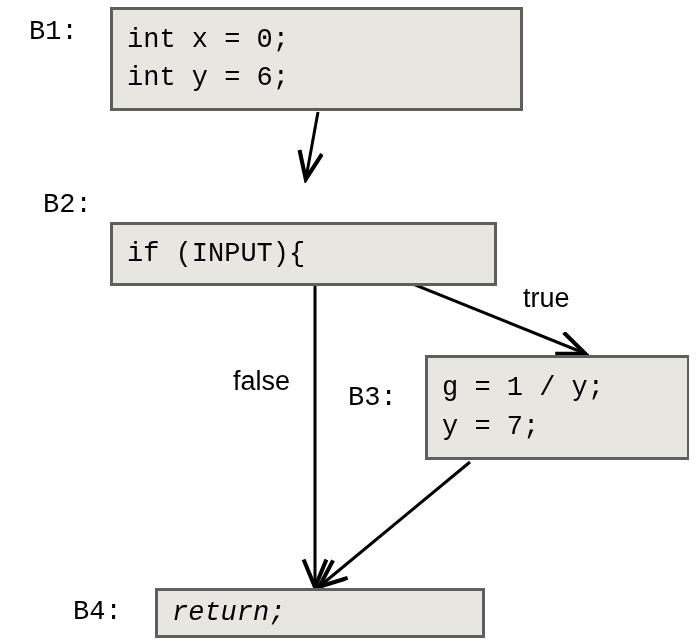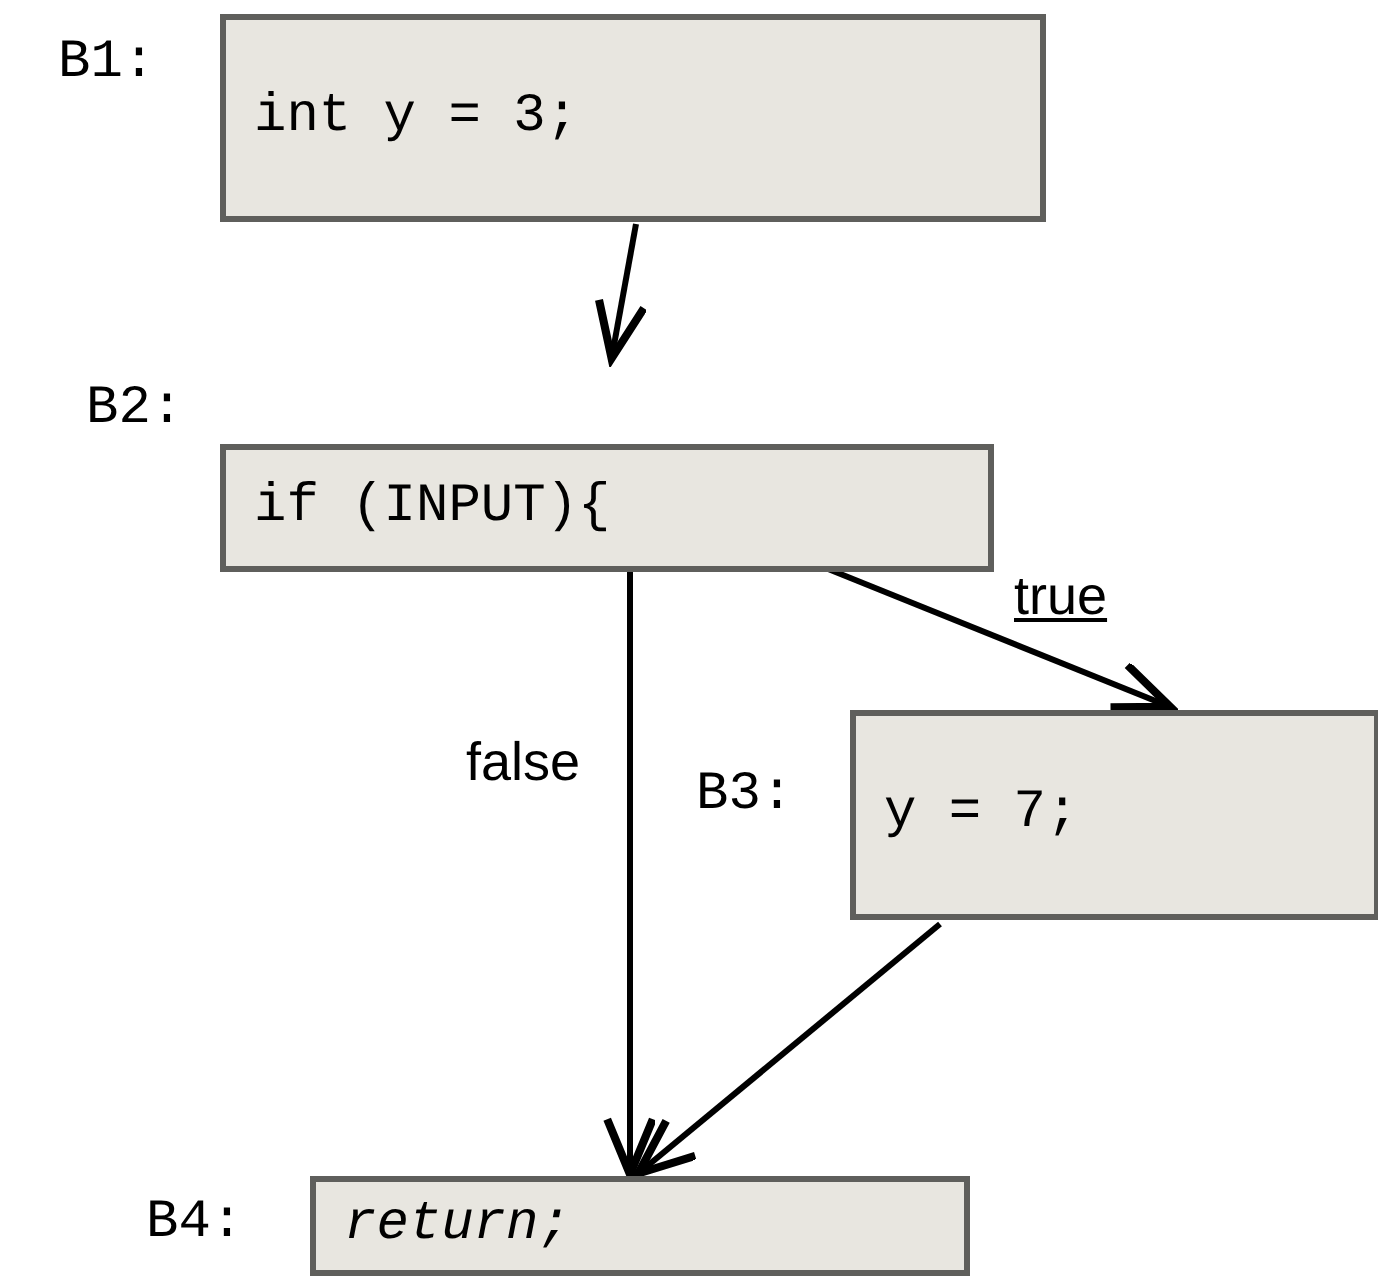--- a/index.html
+++ b/index.html
@@ -59,21 +59,21 @@
   }
   
   #block-b1 { left: 110px; top: 7px;   width: 413px; height: 104px; }
   #block-b2 { left: 110px; top: 180px; width: 387px; height: 64px; margin-top: 42px;  }
   #block-b3 { left: 425px; top: 355px; width: 265px; height: 105px; }
   #block-b4 { left: 155px; top: 588px; width: 330px; height: 50px; font-style: italic;  }
   #label-b1 { left: 29px;  top: 17px;  }
   #label-b2 { left: 43px;  top: 190px; }
   #label-b3 { left: 348px; top: 383px; }
   #label-b4 { left: 73px;  top: 597px; }
-  #label-true  { left: 507px; top: 283px; text-decoration: underline; }
+  #label-true  { left: 523px; top: 283px; }
   #label-false { left: 233px; top: 366px; }
 </style>
 </head>
 <body>
 
 <div id="cfg-canvas">
 
   <svg id="edges" viewBox="0 0 699 644" width="699" height="644">
     <defs>
       <marker id="arrowhead" markerWidth="11" markerHeight="11" refX="9.2" refY="4.2" orient="auto" markerUnits="strokeWidth">
@@ -85,30 +85,32 @@
 
     <line x1="316" y1="245" x2="584" y2="353" stroke="#000000" stroke-width="3" marker-end="url(#arrowhead)"></line>
 
     <line x1="315" y1="245" x2="315" y2="586" stroke="#000000" stroke-width="3" marker-end="url(#arrowhead)"></line>
 
     <line x1="470" y1="462" x2="320" y2="586" stroke="#000000" stroke-width="3" marker-end="url(#arrowhead)"></line>
   </svg>
 
   <div class="block-label" id="label-b1">B1:</div>
   <div class="block" id="block-b1">
-    <div class="code-line">int y = 3;</div>
+    <div class="code-line">int x = 0;</div>
+    <div class="code-line">int y = 6;</div>
   </div>
 
   <div class="block-label" id="label-b2">B2:</div>
   <div class="block" id="block-b2">
     <div class="code-line">if (INPUT){</div>
   </div>
 
   <div class="block-label" id="label-b3">B3:</div>
   <div class="block" id="block-b3">
+    <div class="code-line">g = 1 / y;</div>
     <div class="code-line">y = 7;</div>
   </div>
 
   <div class="block-label" id="label-b4">B4:</div>
   <div class="block" id="block-b4">
     <div class="code-line">return;</div>
   </div>
 
   <div class="edge-label" id="label-true">true</div>
   <div class="edge-label" id="label-false">false</div>

